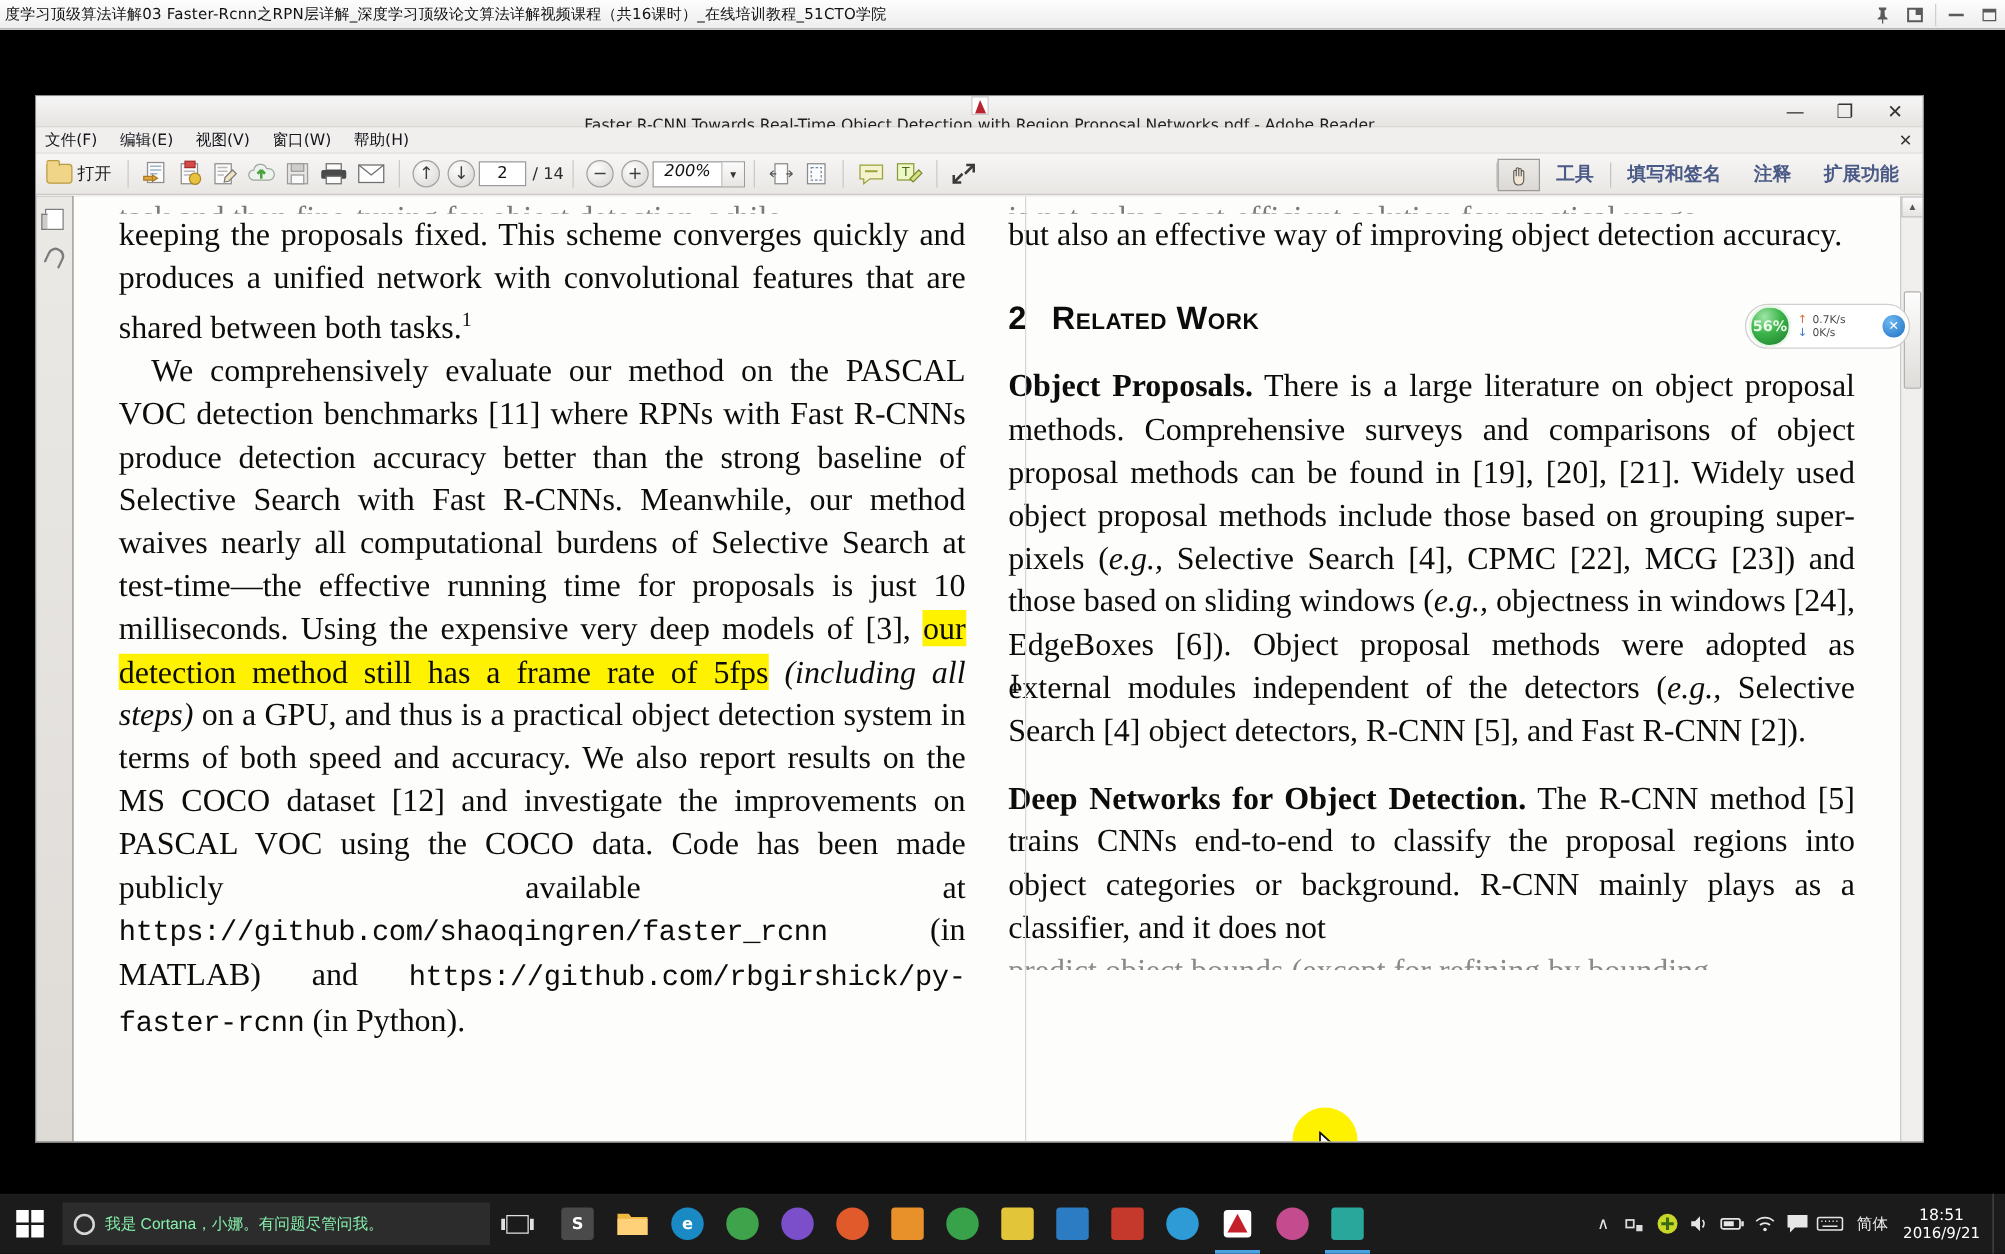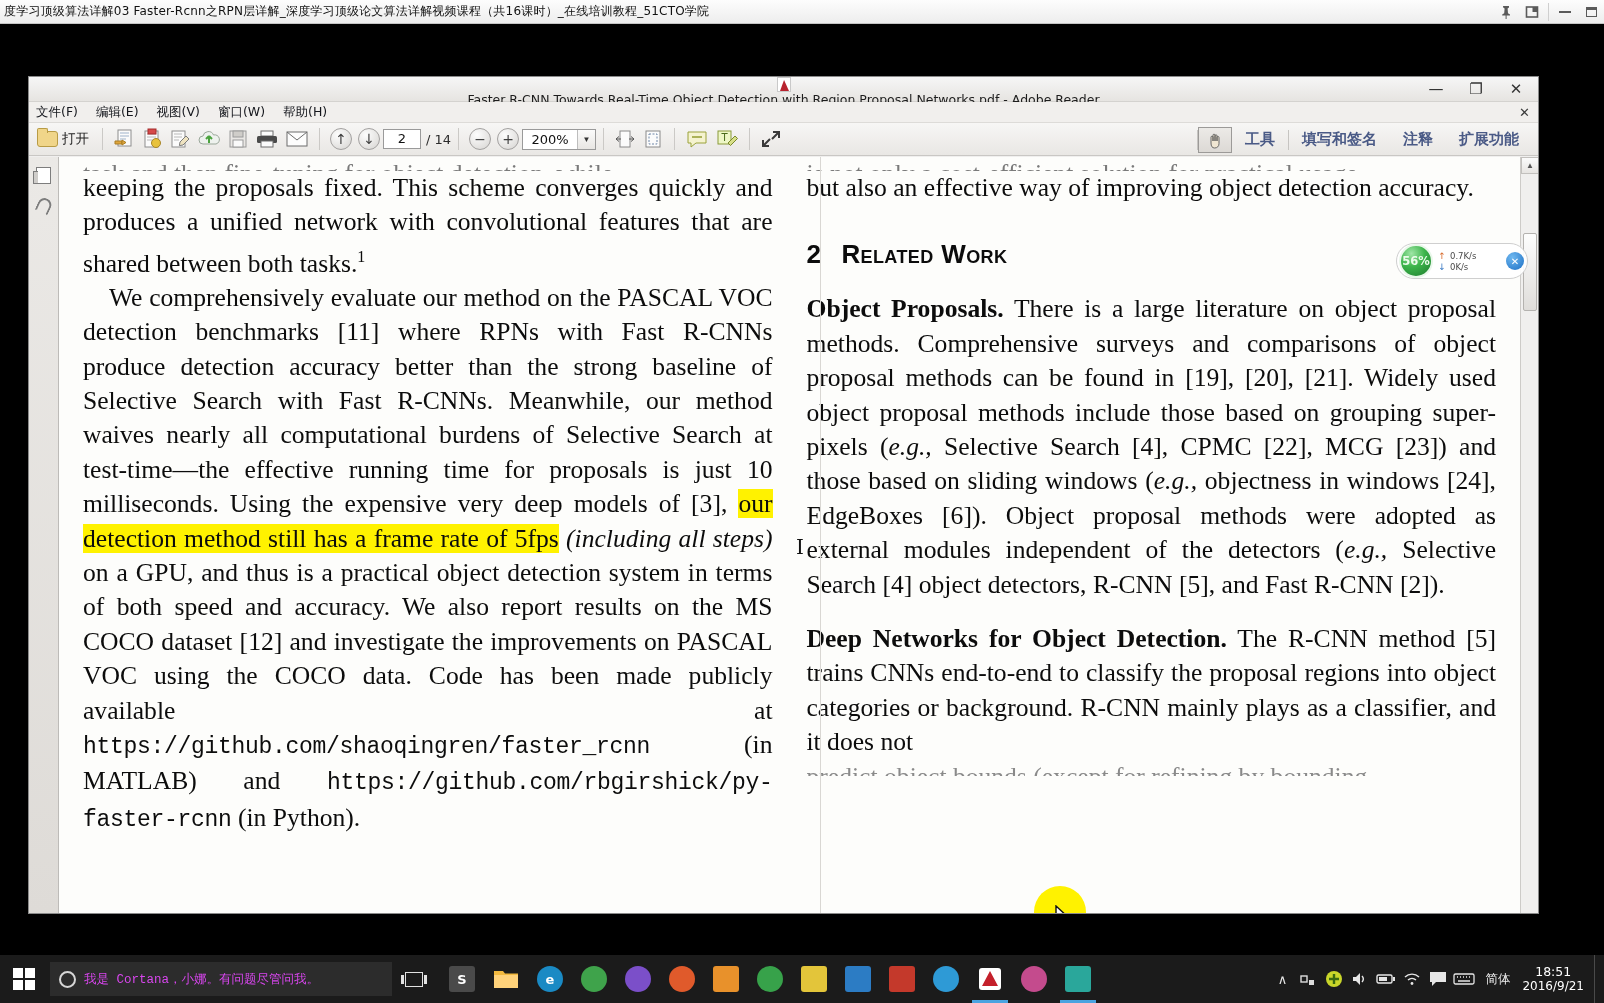--- a/index.html
+++ b/index.html
@@ -89,21 +89,21 @@
     background: radial-gradient(circle at 35% 30%, #fdfdfd, #d6d4d1);
     border: 1px solid #a3a1a0; display:flex; align-items:center; justify-content:center;
     color:#3e3e3e; font-size:14px; line-height:1; font-family:"DejaVu Sans", sans-serif; }
   #page-num-input {
     width: 38px; height: 20px; border: 1px solid #9a9a9a; background: #fff;
     font-size: 13px; text-align: center; color: #111; line-height: 18px;
     font-family: "DejaVu Sans", sans-serif;
   }
   #page-total { font-size: 13px; color: #2b2b2b; margin-left: 5px; font-family: "DejaVu Sans", sans-serif; }
   #zoom-box {
-    height: 21px; border: 1px solid #9a9a9a; background: #fff; display: flex; align-items: center;
+    height: 21px; border: 1px solid #9a9a9a; background: #fff; display: flex;  font-style: italic;
   }
   #zoom-value { width: 54px; text-align: center; font-size: 13px; color: #111;
     font-family: "DejaVu Sans", sans-serif; }
   #zoom-caret { width: 18px; height: 19px; border-left: 1px solid #bdbdbd;
     background: linear-gradient(#fbfbfb,#e8e6e3); display: flex; align-items: center; justify-content: center;
     font-size: 8px; color: #333; }
   .tb-right { position: absolute; right: 6px; top: 0; height: 33px; display: flex; align-items: center; }
   .tb-right-link { font-size: 15px; color: #4a5a86; padding: 0 13px; white-space: nowrap;
     font-family: "DejaVu Sans", sans-serif; font-weight: 600; }
   .tb-rsep { width: 1px; height: 20px; background: #c6c4c1; }
@@ -135,21 +135,21 @@
   .ic-clip { width: 14px; height: 16px; border-radius: 7px 7px 3px 3px;
     border: 2px solid #7d7d7d; border-bottom-color: transparent; transform: rotate(25deg); }
 
   #page-canvas {
     flex: 1; background: #ffffff; position: relative; overflow: hidden;
   }
   #pdf-page {
     position: absolute; left: 0; top: 0; right: 18px; bottom: 0;
     background: #fdfdfb; padding: 0; overflow: hidden;
   }
-  #pdf-columns { display: flex; gap: 34px; padding: 0 24px; }
+  #pdf-columns { display: flex; gap: 34px; padding: 0 36px; }
   .pdf-col { width: 700px; position: relative; }
   .pdf-col p, .pdf-col h2 {
     font-family: "Liberation Serif", "DejaVu Serif", serif;
     color: #0c0c0c;
   }
   .pdf-col p {
     font-size: 25.6px; line-height: 34.4px; text-align: justify;
     hyphens: none; margin: 0;
   }
   .pdf-col p.indent { text-indent: 26px; }
@@ -219,22 +219,22 @@
   }
   #start-btn { width: 48px; height: 48px; display: flex; align-items: center; justify-content: center; }
   .win-logo { width: 22px; height: 22px; display: grid; grid-template-columns: 1fr 1fr;
     grid-template-rows: 1fr 1fr; gap: 2.5px; }
   .win-logo i { background: #fff; display: block; }
   #cortana-box {
     width: 342px; height: 34px; background: #2c2c2c; display: flex; align-items: center;
     margin-left: 2px; padding-left: 9px; gap: 8px;
   }
   #cortana-ring { width: 17px; height: 17px; border: 2px solid #d6d6d6; border-radius: 50%; flex: none; }
-  #cortana-text { font-size: 12.5px; color: #d946ef; white-space: nowrap;
-    font-family: Liberation Mono, monospace; text-align: center; }
+  #cortana-text { font-size: 12.5px; color: #86efac; white-space: nowrap;
+    font-family: Liberation Sans, sans-serif; text-align: center; }
   #taskview { width: 44px; height: 48px; display:flex; align-items:center; justify-content:center; }
   .tv-glyph { width: 18px; height: 15px; border: 1.6px solid #e2e2e2; position: relative; }
   .tv-glyph::before { content:""; position:absolute; left:-5px; top:2px; width:3px; height:9px; background:#e2e2e2;}
   .tv-glyph::after { content:""; position:absolute; right:-5px; top:2px; width:3px; height:9px; background:#e2e2e2;}
   #task-icons { display: flex; align-items: center; gap: 0; margin-left: 4px; }
   .task-ico {
     width: 44px; height: 48px; display: flex; align-items: center; justify-content: center; position: relative;
   }
   .task-ico .sq { width: 26px; height: 26px; border-radius: 3px; display:flex; align-items:center;
     justify-content:center; color:#fff; font-size: 13px; font-weight: bold;

